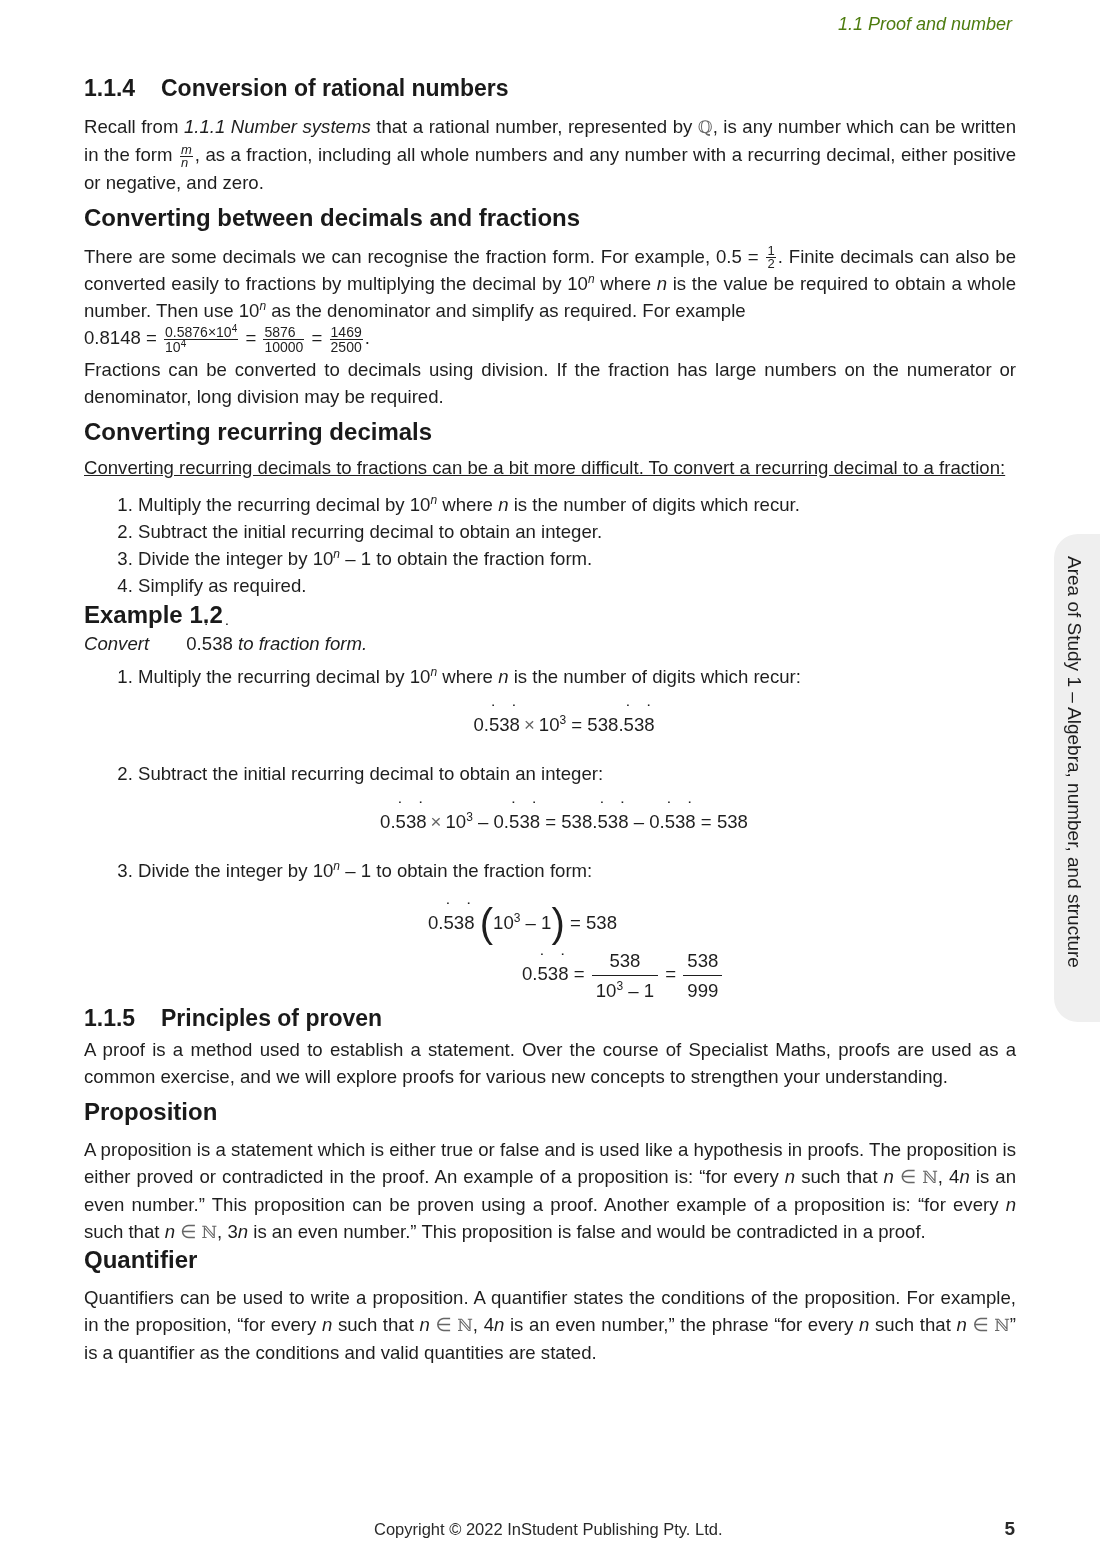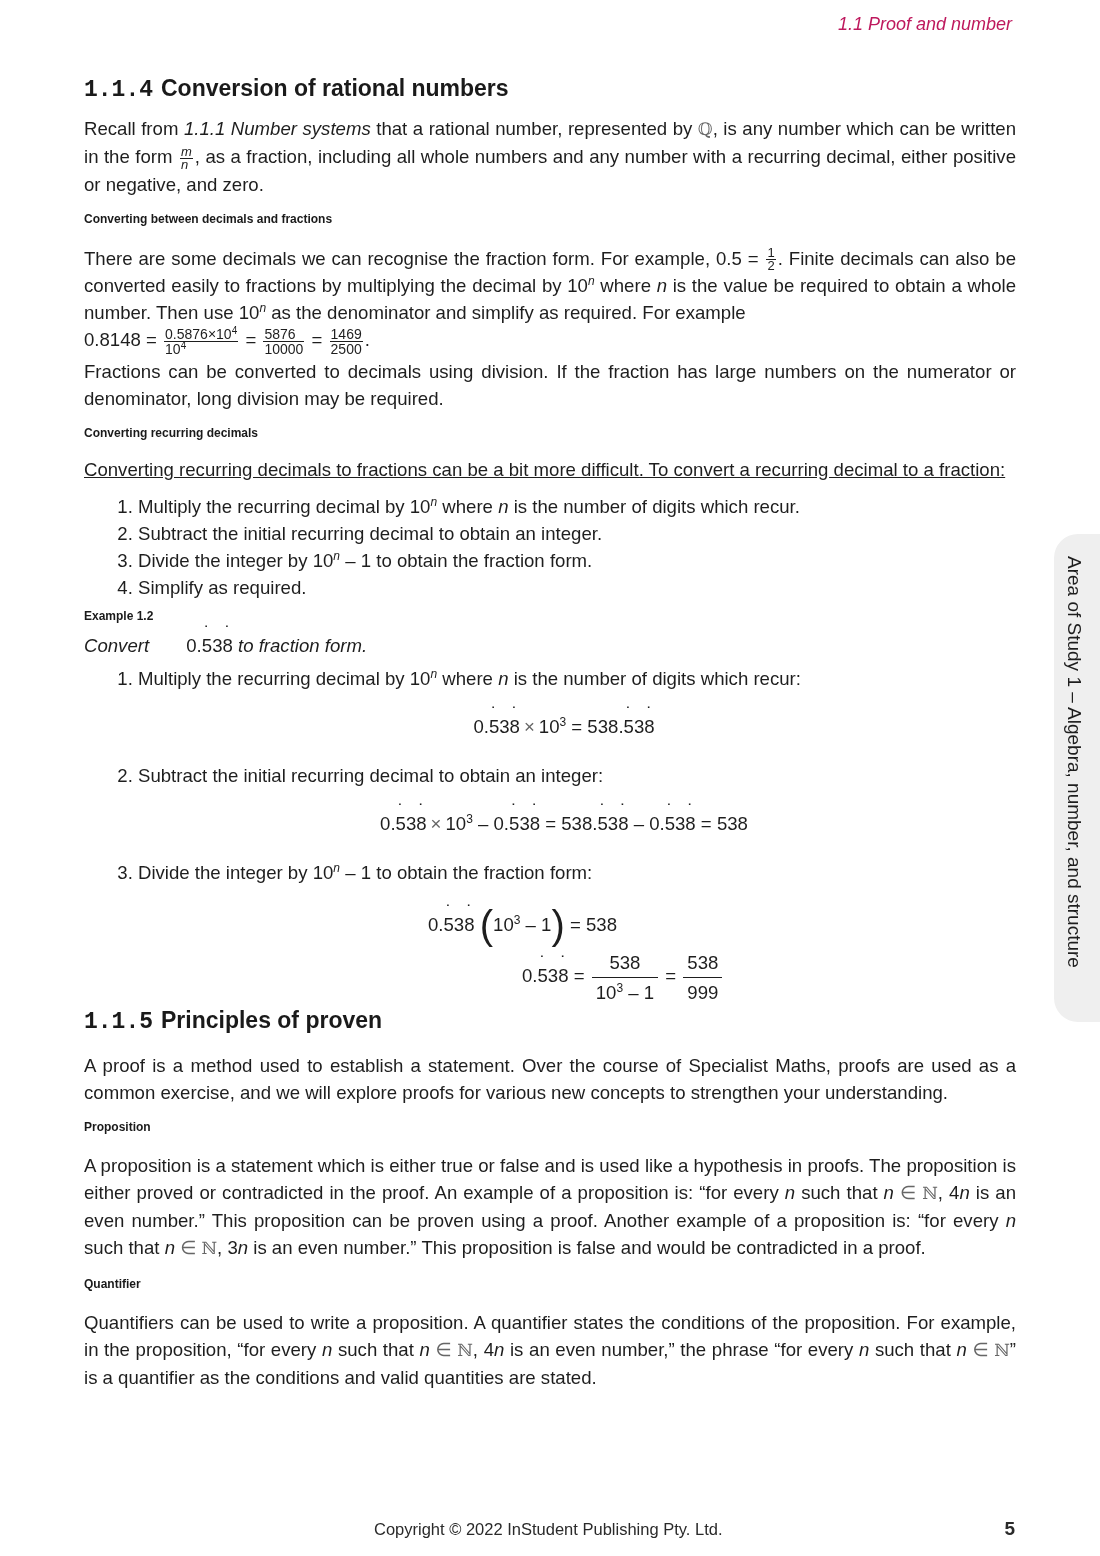--- a/index.html
+++ b/index.html
@@ -2,32 +2,32 @@
 <html><head>
 <meta charset="utf-8">
 <style>
   html, body { margin: 0; padding: 0; background: #ffffff; }
   body {
     width: 1100px; height: 1556px; position: relative; overflow: hidden;
     font-family: "Liberation Sans", sans-serif; color: #1e1e1e;
   }
   .running-head {
     position: absolute; top: 14px; right: 88px;
-    font-style: italic; font-size: 18px; color: #be185d; margin-left: 13px;
+    font-style: italic; font-size: 18px; color: #4d7c0f; margin-left: 13px;
   }
   .content { position: absolute; left: 84px; top: 70px; width: 932px; }
   .p {
     font-size: 18.6px; line-height: 27px; margin: 0; text-align: justify;
     text-align-last: left;
   }
   h2 {
     font-size: 23px; font-weight: bold; margin: 0; line-height: 32px; color: #1a1a1a;
   }
-  h2 .num { display: inline-block; width: 77px; font-family: Liberation Mono, monospace; }
-  h3 { font-size: 12px; font-weight: bold; margin: 0; line-height: 27px; color: #1a1a1a; }
+  h2 .num { display: inline-block; width: 77px; }
+  h3 { font-size: 24px; font-weight: bold; margin: 0; line-height: 27px; color: #1a1a1a; }
   .i { font-style: italic; }
   .bb { font-family: "DejaVu Serif", serif; color: #666; font-size: 17px; }
   sup { font-size: 12px; vertical-align: 7px; line-height: 0; font-style: italic; }
   sup.up { font-style: normal; }
   .frac {
     display: inline-block; vertical-align: middle; text-align: center;
     font-size: 14px; line-height: 14px; margin: 0 2px;
   }
   .frac .n { display: block; border-bottom: 1px solid #1e1e1e; padding: 0 1px; }
   .frac .d { display: block; padding: 0 1px; }
@@ -136,29 +136,29 @@
       <span class="frac big"><span class="n">538</span><span class="d">10<sup class="up">3</sup> – 1</span></span>
       =
       <span class="frac big"><span class="n">538</span><span class="d">999</span></span>
     </div>
   </div>
 
   <h2 style="margin-top:-4px;">
     <span class="num">1.1.5</span><span>Principles of proven</span>
   </h2>
 
-  <p class="p" style="margin-top:14px;">A proof is a method used to establish a statement. Over the course of Specialist Maths, proofs are used as a common exercise, and we will explore proofs for various new concepts to strengthen your understanding.</p>
+  <p class="p" style="margin-top:2px;">A proof is a method used to establish a statement. Over the course of Specialist Maths, proofs are used as a common exercise, and we will explore proofs for various new concepts to strengthen your understanding.</p>
 
   <h3 style="margin-top:8px;">Proposition</h3>
 
   <p class="p" style="margin-top:11px;">
     <span>A proposition is a statement which is either true or false and is used like a hypothesis in proofs.  The proposition is either proved or contradicted in the proof. An example of a proposition is: “for every </span><span class="i">n</span><span> such that </span><span class="i">n</span><span style="color:#666;"> ∈ </span><span class="bb">ℕ</span><span>, 4</span><span class="i">n</span><span> is an even number.” This proposition can be proven using a proof.  Another example of a proposition is: “for every </span><span class="i">n</span><span> such that </span><span class="i">n</span><span style="color:#666;"> ∈ </span><span class="bb">ℕ</span><span>, 3</span><span class="i">n</span><span> is an even number.” This proposition is false and would be contradicted in a proof.</span>
   </p>
 
-  <h3 style="margin-top:9px;">Quantifier</h3>
+  <h3 style="margin-top:0;">Quantifier</h3>
 
   <p class="p" style="margin-top:11px;">
     <span>Quantifiers can be used to write a proposition.  A quantifier states the conditions of the proposition.  For example, in the proposition, “for every </span><span class="i">n</span><span> such that </span><span class="i">n</span><span style="color:#666;"> ∈ </span><span class="bb">ℕ</span><span>, 4</span><span class="i">n</span><span> is an even number,” the phrase “for every </span><span class="i">n</span> <span> such that </span><span class="i">n</span><span style="color:#666;"> ∈ </span><span class="bb">ℕ</span><span>” is a quantifier as the conditions and valid quantities are stated.</span>
   </p>
 </div>
 
 <div class="footer">
   <span class="copy">Copyright © 2022 InStudent Publishing Pty. Ltd.</span>
   <span class="pg">5</span>
 </div>

